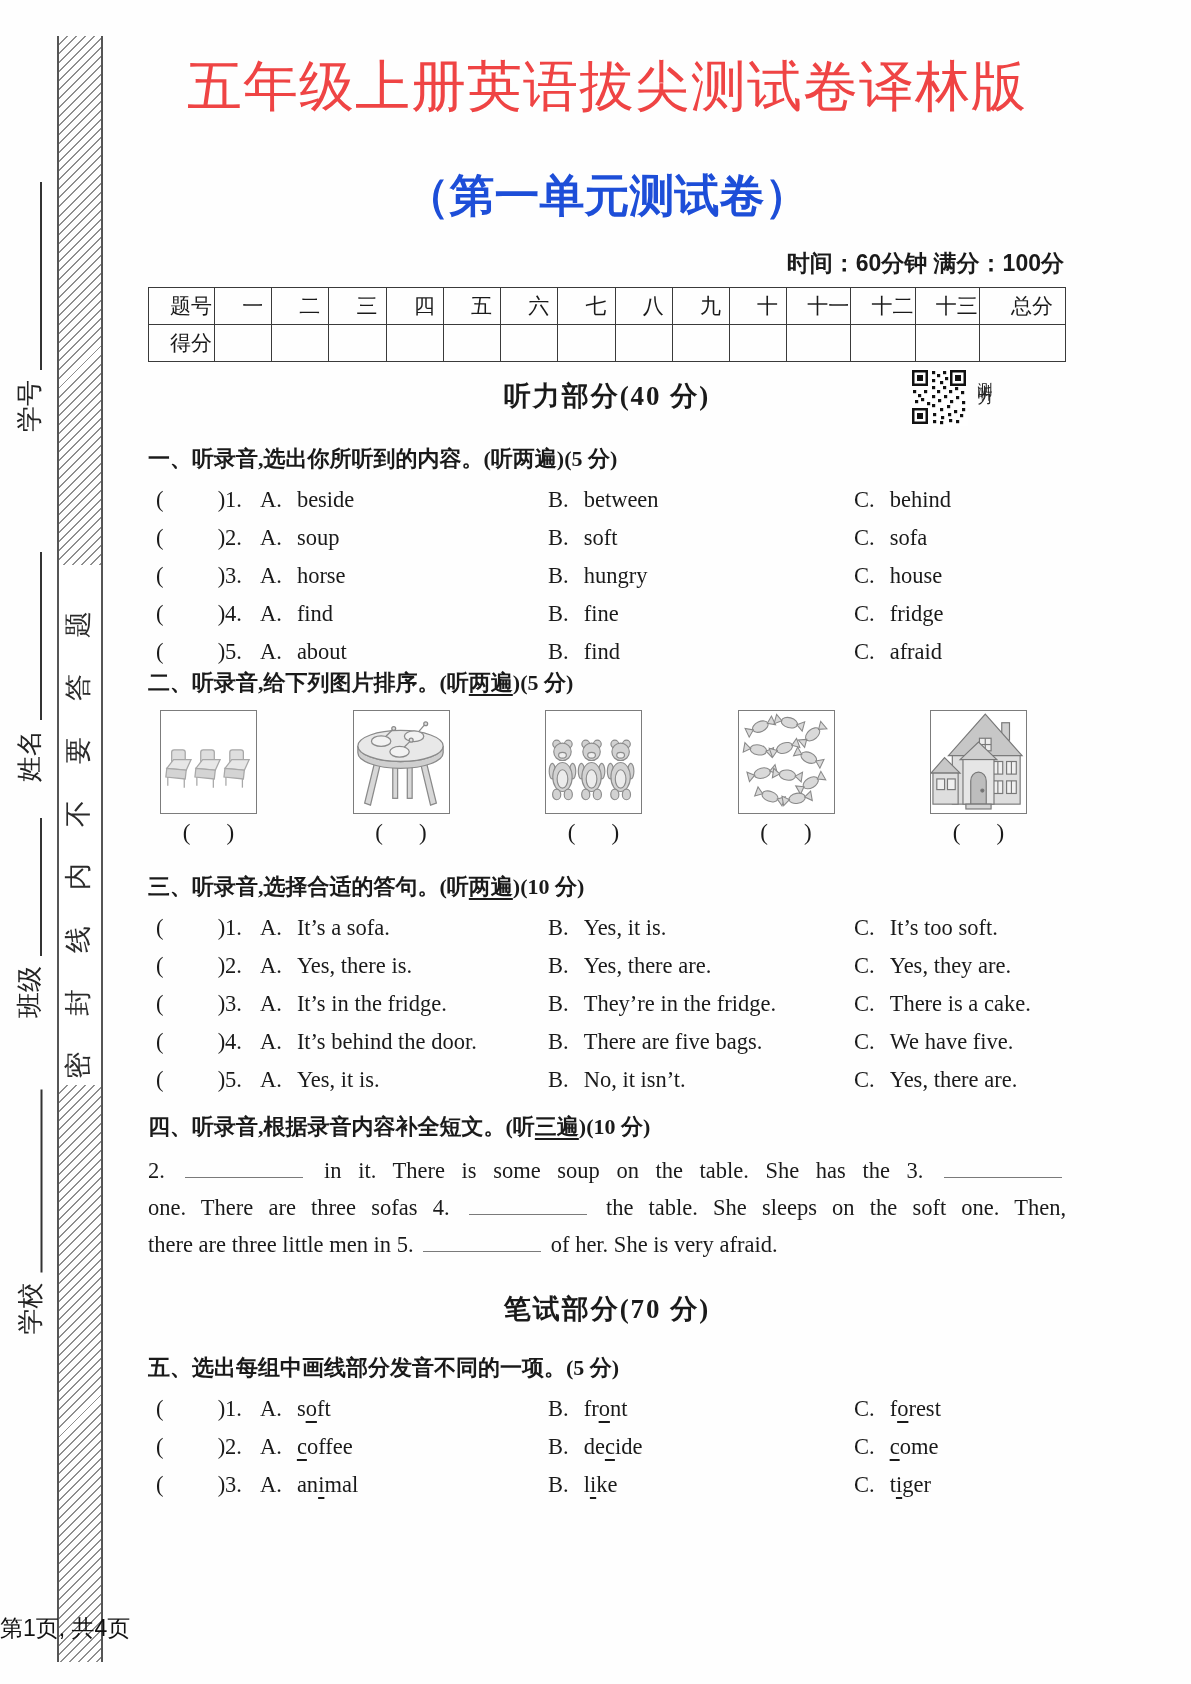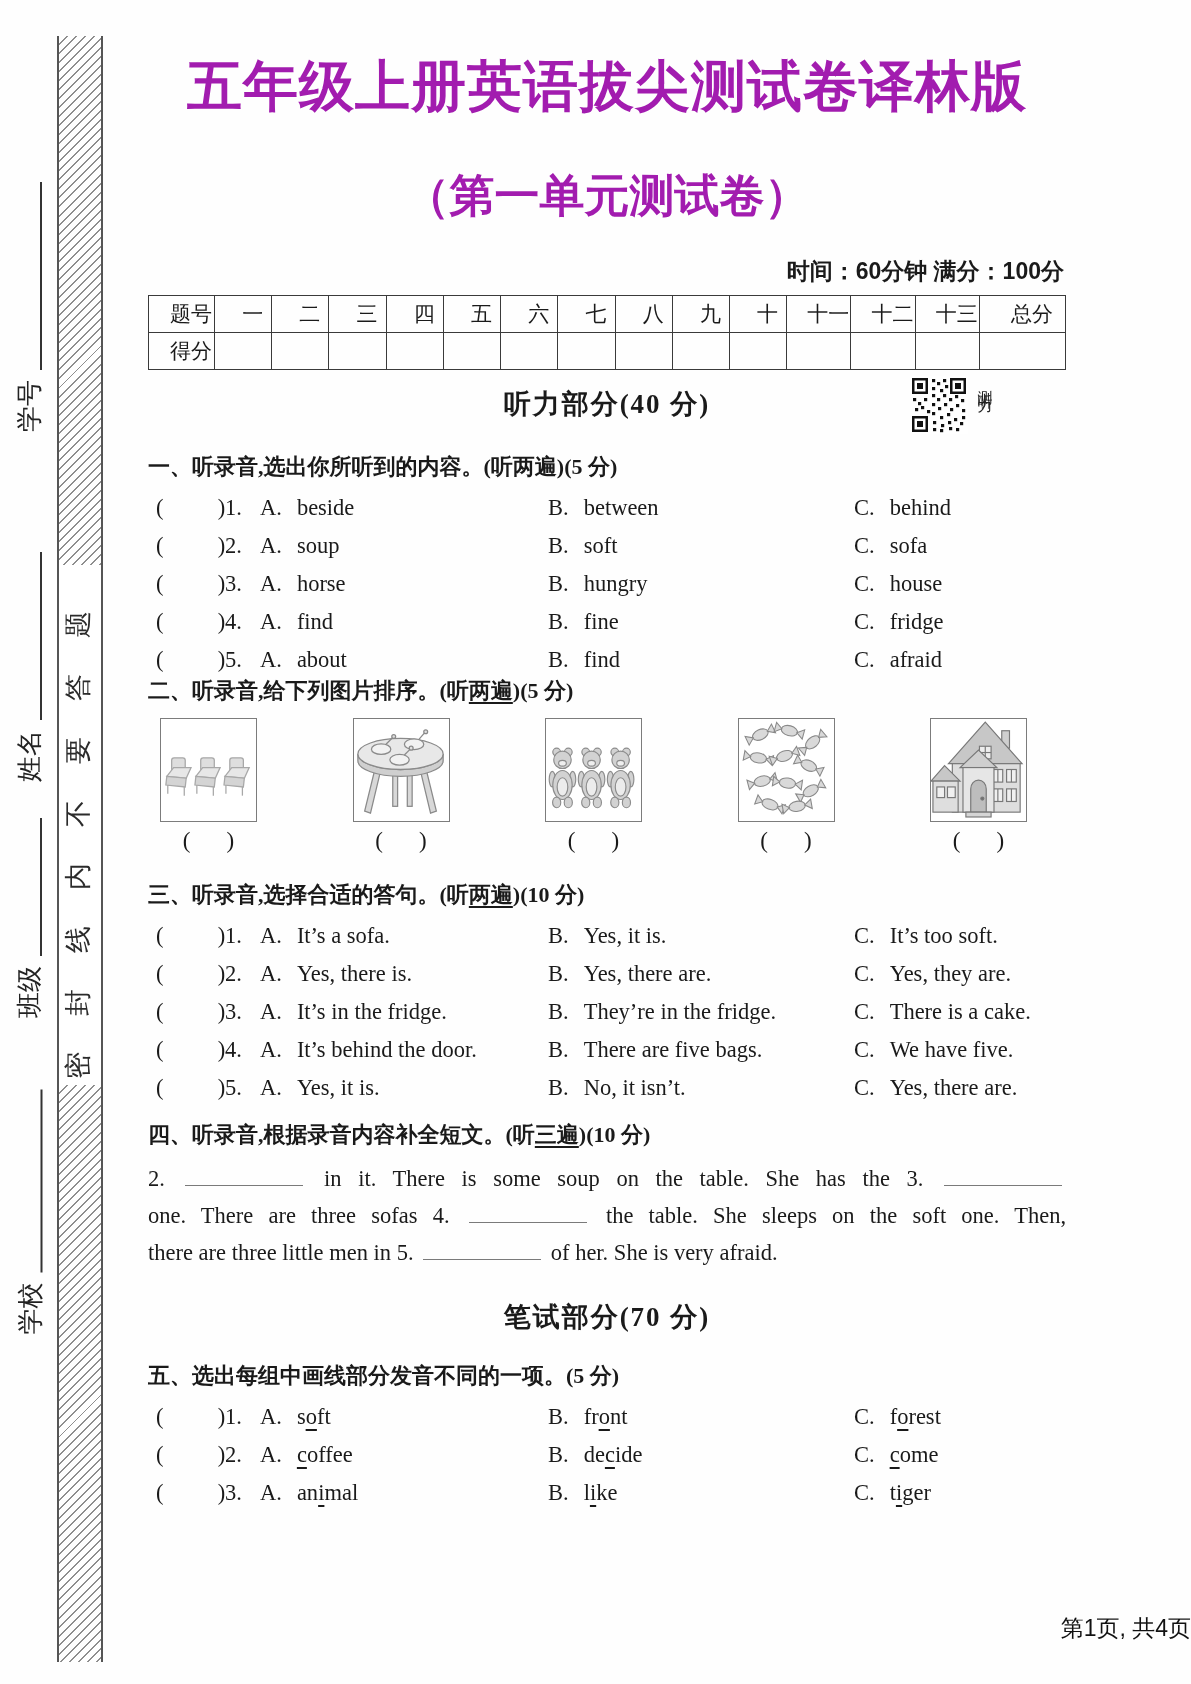--- a/index.html
+++ b/index.html
@@ -29,28 +29,28 @@
     display:flex; align-items:flex-end; gap:10px;
     font-family:"Liberation Sans","DejaVu Sans",sans-serif;
     font-size:26px; color:#222; white-space:nowrap;
   }
   .seal-label .lline { flex:1; border-bottom:2px solid #333; height:2px; margin-bottom:5px; }
 
   
   .main { position:absolute; left:148px; top:28px; width:918px; }
   .title {
     margin-top:22px; text-align:center; font-family:"Liberation Sans","DejaVu Sans",sans-serif;
-    font-weight:700; font-size:55px; letter-spacing:1px; color:#a21caf;
+    font-weight:400; font-size:55px; letter-spacing:1px; color:#ef4444;
   }
   .subtitle {
     margin-top:42px; text-align:center; font-family:"Liberation Sans","DejaVu Sans",sans-serif;
-    font-weight:900; font-size:45px; color:#a21caf;
+    font-weight:900; font-size:45px; color:#1d4ed8;
   }
   .time-info {
-    margin-top:30px; text-align:right; padding-right:2px;
+    margin-top:22px; text-align:right; padding-right:2px;
     font-family:"Liberation Sans","DejaVu Sans",sans-serif; font-weight:700; font-size:23px;
   }
   table.score { width:100%; border-collapse:collapse; margin-top:8px; table-layout:fixed; }
   table.score td { border:1.8px solid #3a3a3a; height:34px; text-align:center; font-size:21px;padding-left:20px; }
 
   .listen-head-wrap { position:relative; margin-top:16px; height:40px; }
   .part-heading { text-align:center; font-weight:bold; font-size:27px; letter-spacing:2px; }
   .qr-block { position:absolute; right:72px; top:-10px; display:flex; gap:7px; align-items:flex-start; }
   .qr-caption { writing-mode:vertical-rl; font-family:"Liberation Sans","DejaVu Sans",sans-serif; font-size:15px; letter-spacing:4px; color:#222; padding-top:2px; }
 
@@ -71,21 +71,21 @@
   .cap { width:97px; display:flex; justify-content:center; gap:36px; font-size:23px; }
 
   .passage { margin-top:10px; font-size:22.5px; }
   .pline { line-height:37px; text-align:justify; text-align-last:justify; }
   .pline.first { text-indent:46px; }
   .pline.last { text-align-last:left; }
   .blank { display:inline-block; width:118px; height:5px; border-bottom:1.8px solid #7a7a7a; margin:0 4px; }
 
   .written-heading { margin-top:28px; }
   .footer {
-    position:absolute; bottom:40px; left:0; width:100%; text-align:right;
+    position:absolute; bottom:40px; left:0; width:100%; text-align:left;
     font-family:"Liberation Sans","DejaVu Sans",sans-serif; font-size:23px; color:#111;
   }
 </style>
 </head>
 <body>
 
 <div>
   <div class="seal-label" style="width:250px; left:-95px; top:290px;">
     <span>学号</span>
       <span class="lline"></span>

